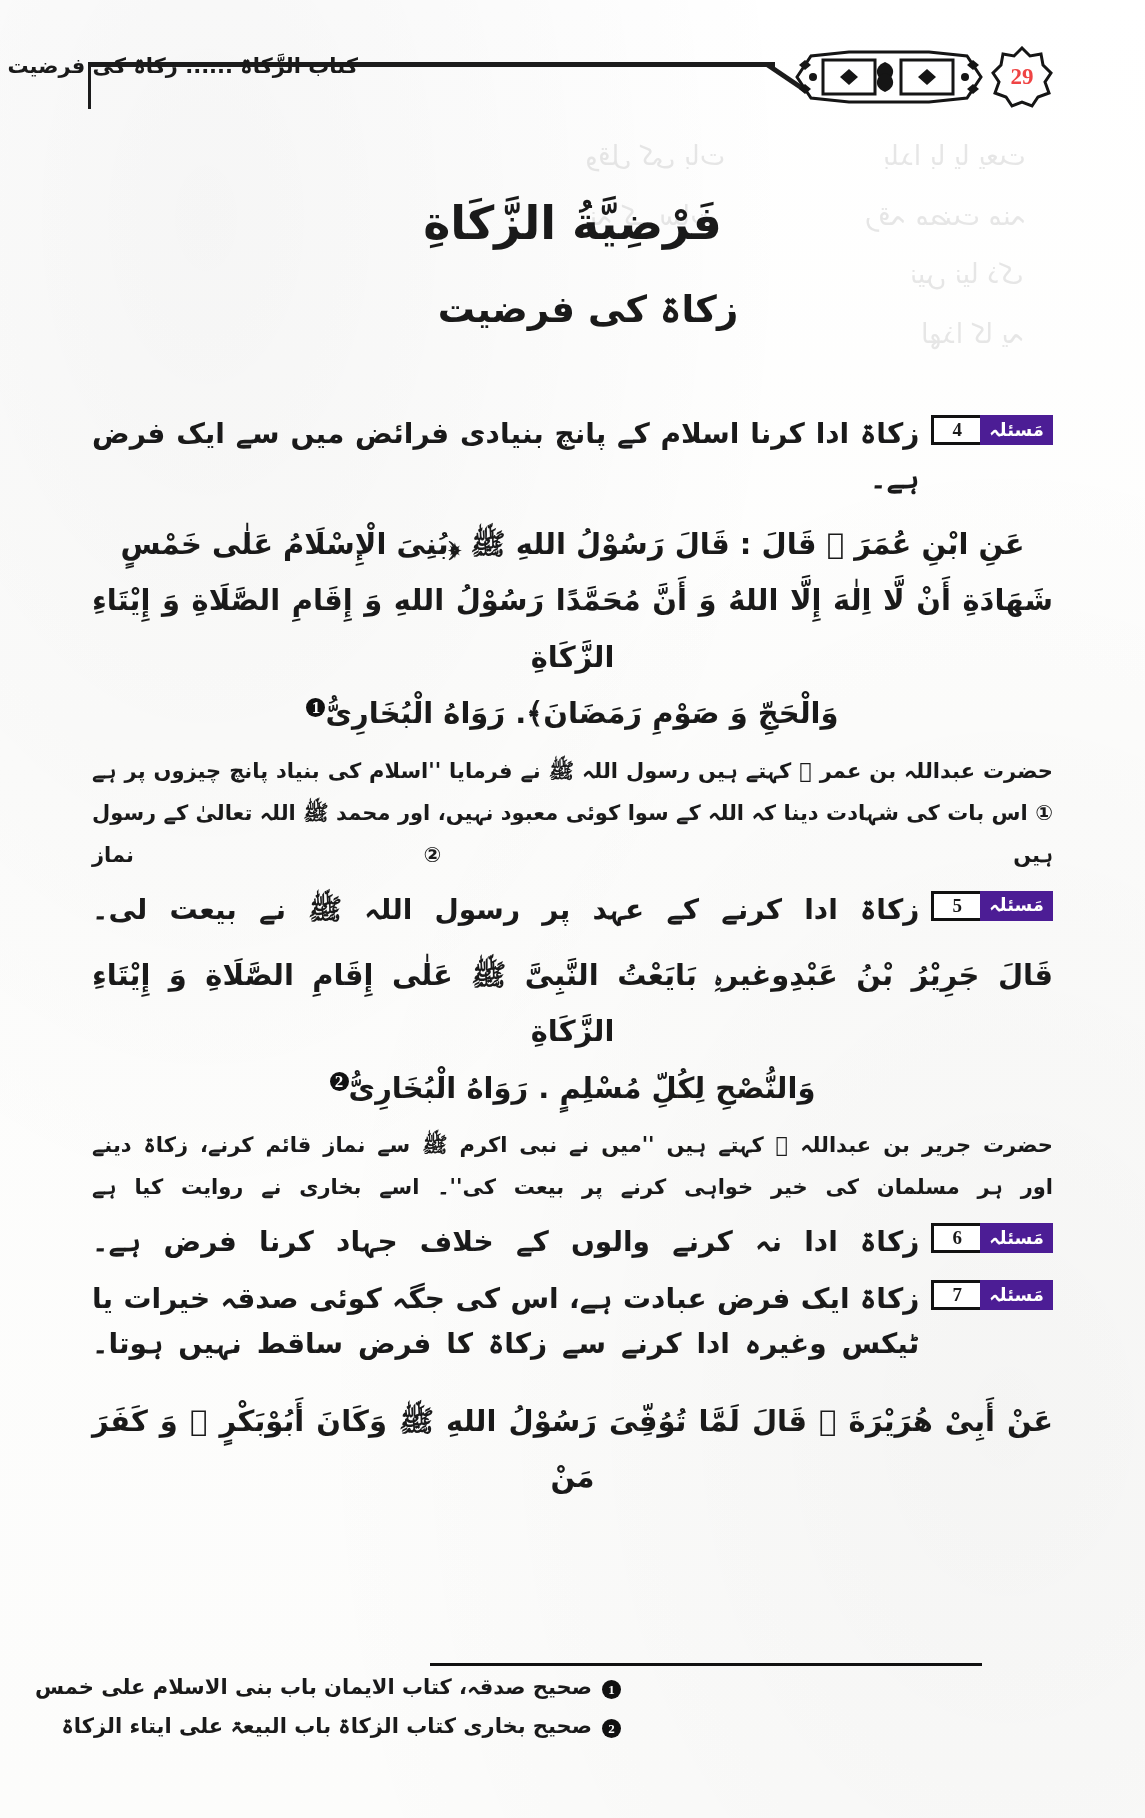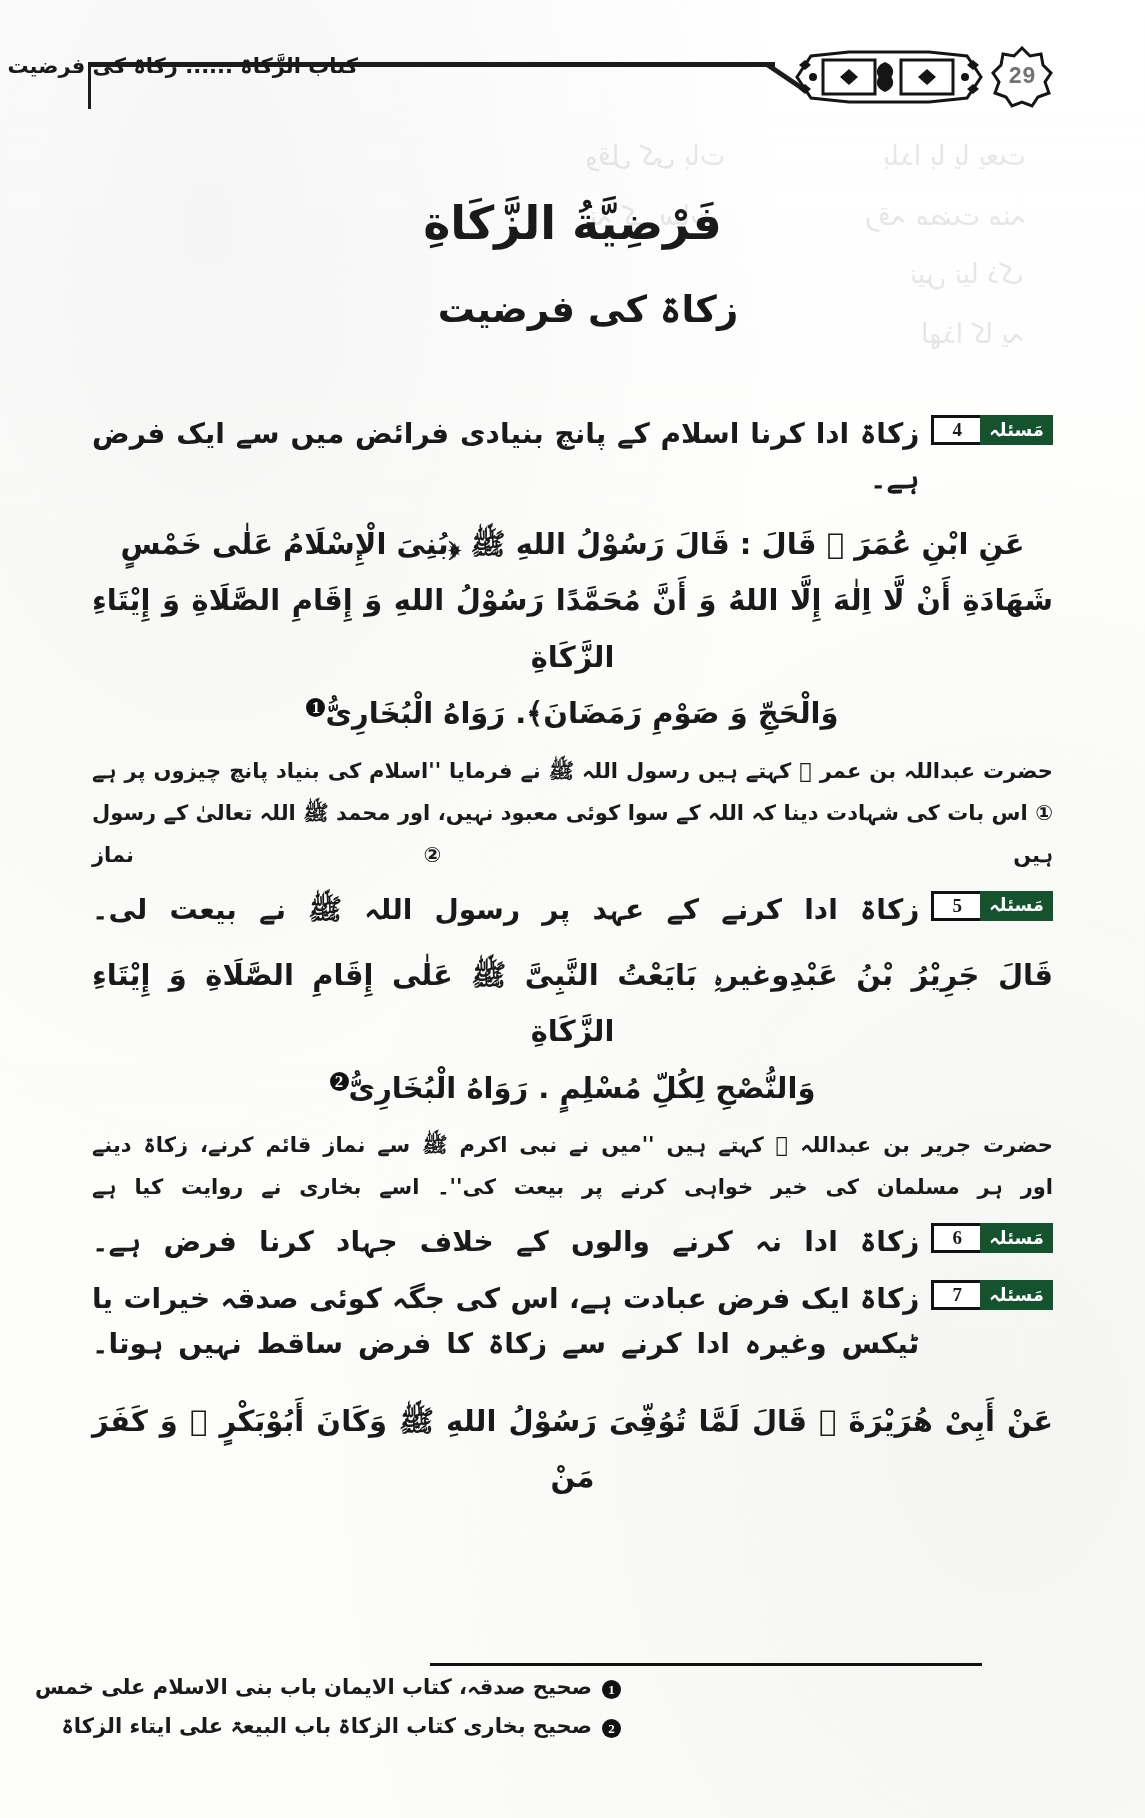--- a/index.html
+++ b/index.html
@@ -86,22 +86,22 @@
   }
   .star{
     width:62px;height:62px;
     display:flex;align-items:center;justify-content:center;
     position:relative;
   }
   .star svg{position:absolute;inset:0;}
   .pagenum{
     position:relative;
     font-size:23px;font-weight:700;
-    font-family:Liberation Mono, monospace;
-    color:#737373;
+    font-family:Liberation Serif, serif;
+    color:#ef4444;
   }
   .orn{
     position:absolute;
     top:4px;right:68px;
     width:200px;height:58px;
   }
   .orn svg{display:block;}
 
   
   .title-ar{
@@ -139,21 +139,21 @@
     margin-top:10px;
   }
   .badge{
     flex:0 0 auto;
     display:flex;
     align-items:stretch;
     height:30px;
     margin-top:5px;
   }
   .badge-label{
-    background:#14532d;
+    background:#4c1d95;
     color:#fff;
     font-size:18px;
     font-weight:700;
     padding:2px 9px 3px 9px;
     display:flex;align-items:center;
     direction:rtl;
     line-height:1;
   }
   .badge-num{
     border:3px solid #111;

